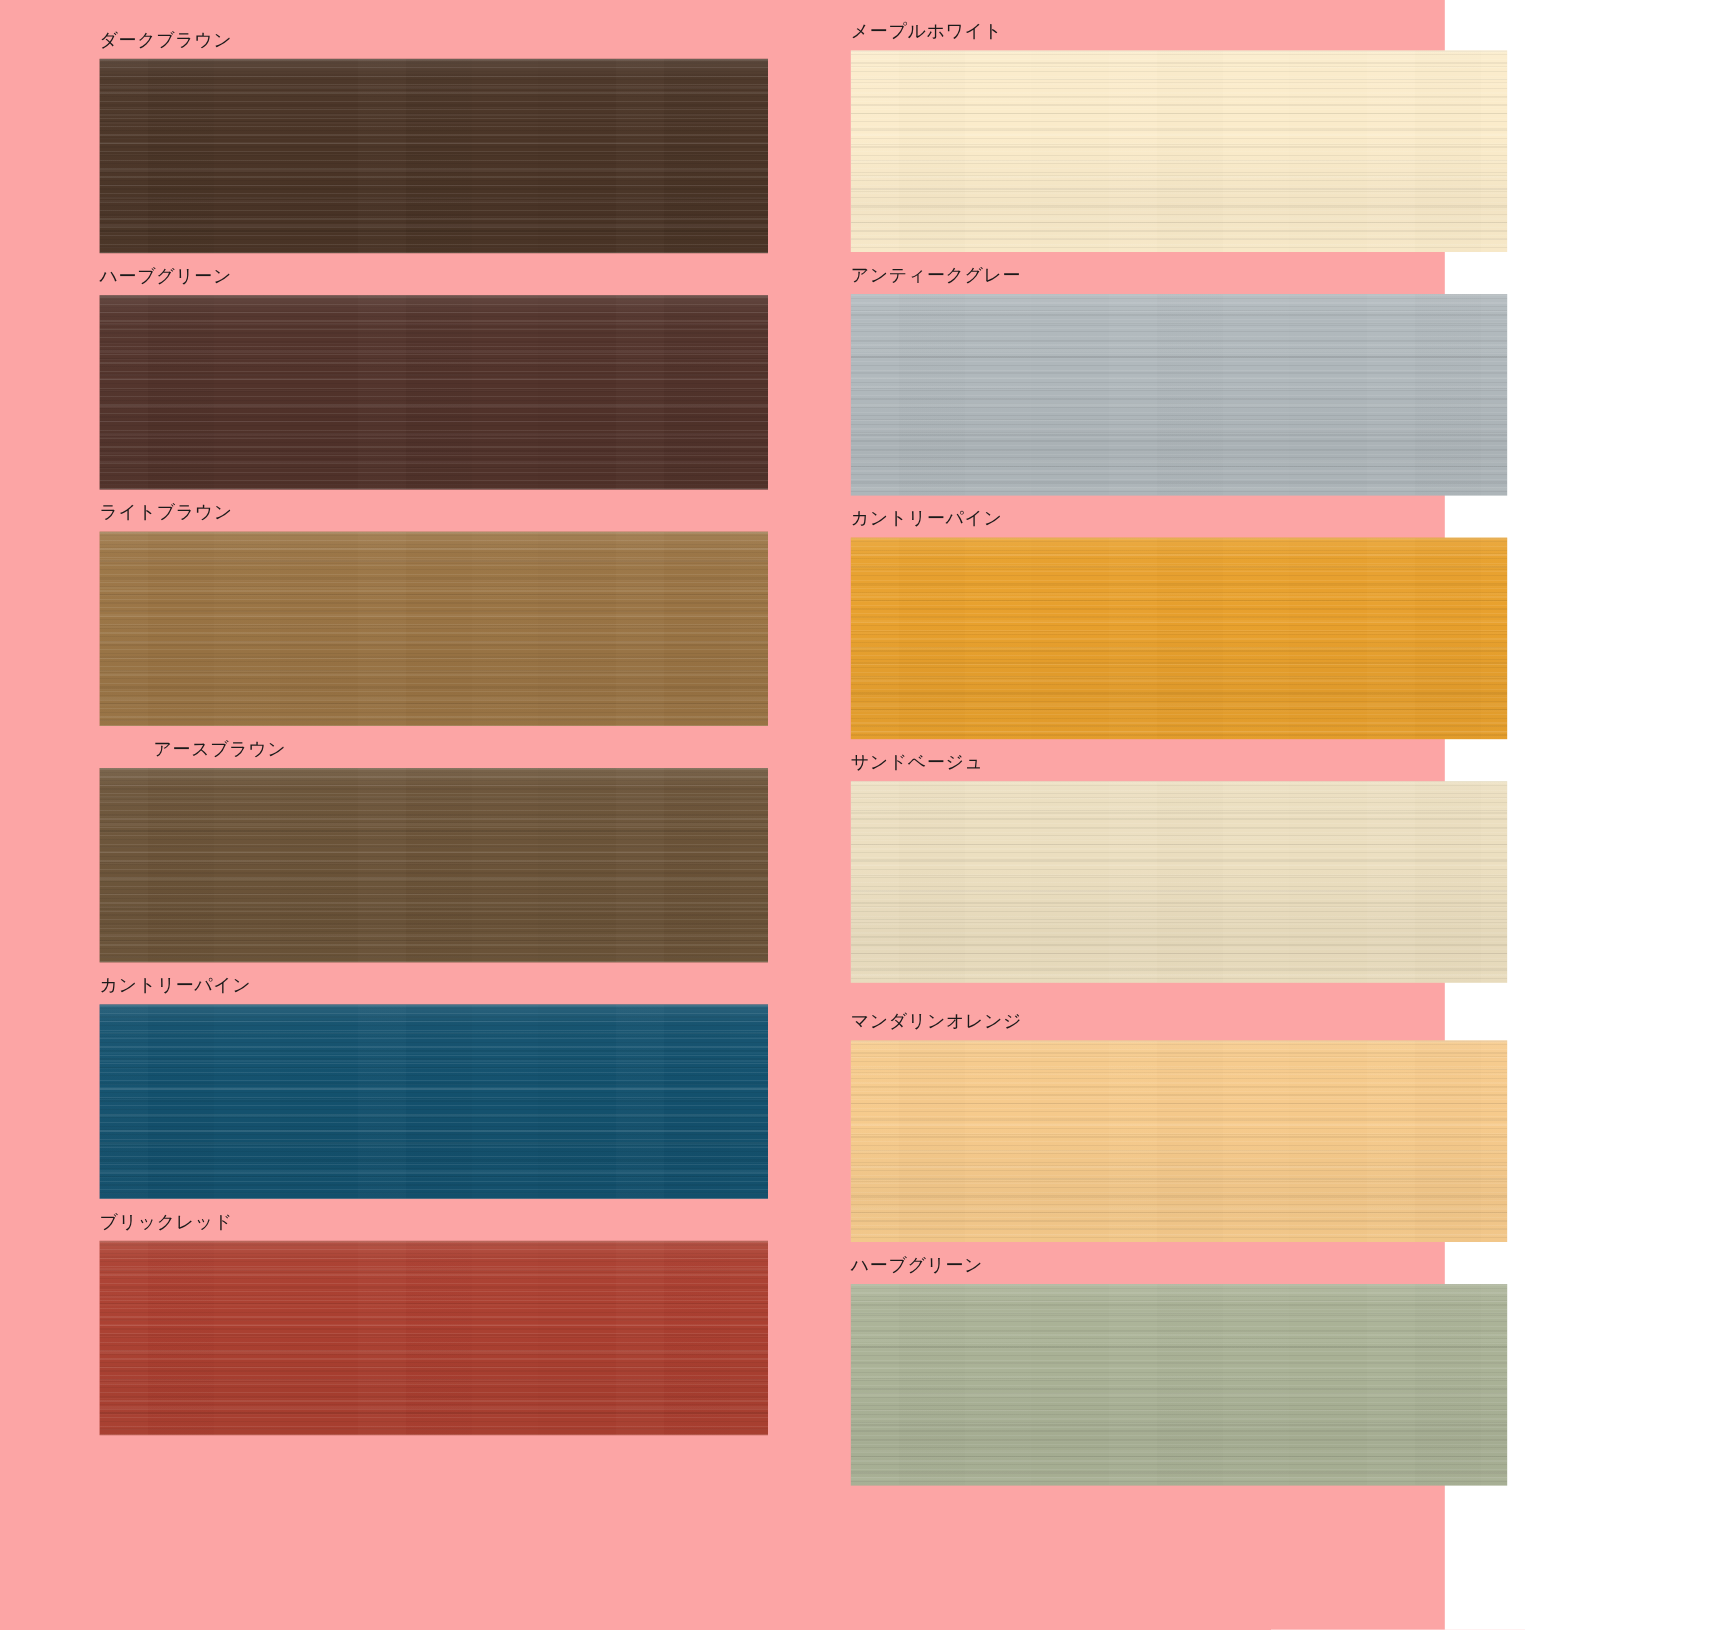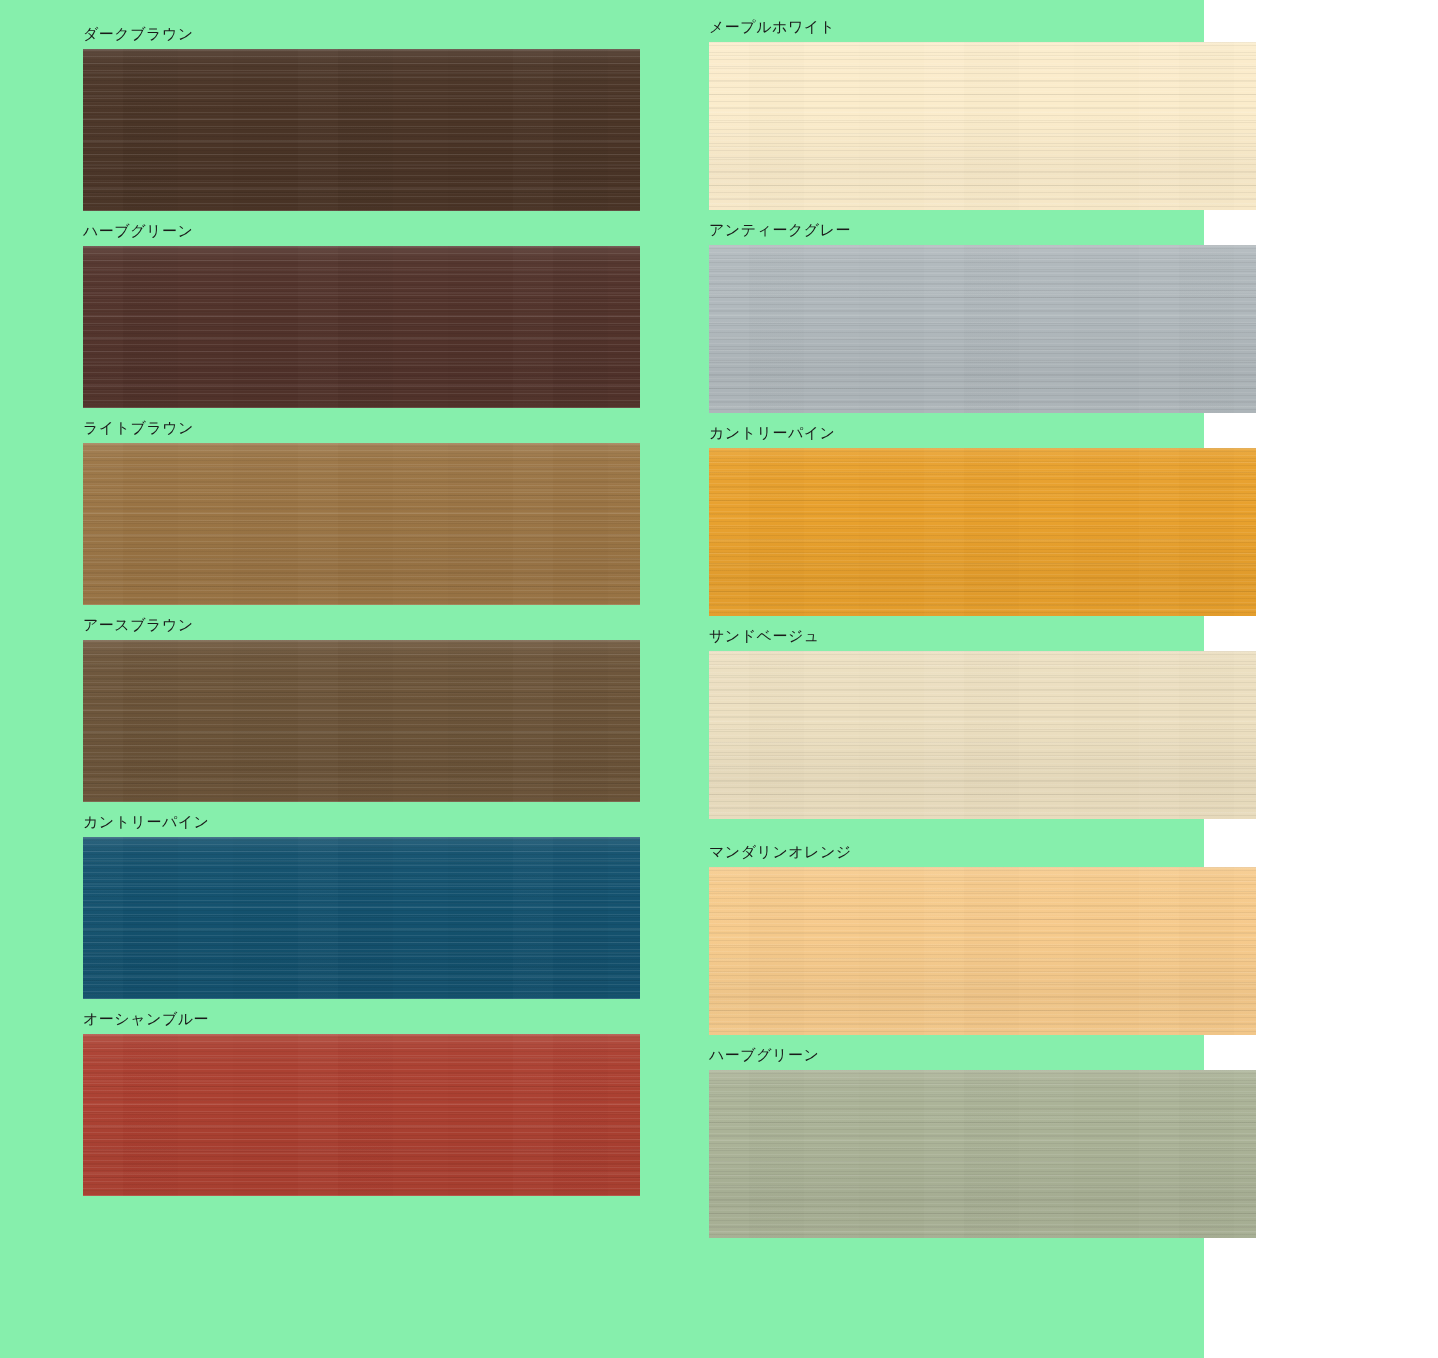--- a/index.html
+++ b/index.html
@@ -13,21 +13,21 @@
     height: 1358px;
     font-family: "Liberation Sans", "DejaVu Sans", sans-serif;
     overflow: hidden;
     position: relative;
   }
 
   .sheet {
     position: relative;
     width: 1204px;
     height: 1358px;
-    background: #86efac;
+    background: #fca5a5;
   }
 
   .columns {
     display: flex;
     flex-direction: row;
     align-items: flex-start;
     width: 1438px;
   }
 
   .column {
@@ -179,39 +179,39 @@
       <div class="swatch-item swatch-left">
         <div class="swatch-label" style="color: rgb(26, 26, 26);">ライトブラウン</div>
         <div class="swatch-chip" style="background-color: rgb(154, 116, 68);">
           <div class="grain"></div>
           <div class="mottle"></div>
           <div class="sheen"></div>
         </div>
       </div>
 
       <div class="swatch-item swatch-left">
-        <div class="swatch-label" style="color: rgb(26, 26, 26);">アースブラウン</div>
+        <div class="swatch-label" style="color: rgb(26, 26, 26); margin-left: 45px;">アースブラウン</div>
         <div class="swatch-chip" style="background-color: rgb(107, 83, 56);">
           <div class="grain"></div>
           <div class="mottle"></div>
           <div class="sheen"></div>
         </div>
       </div>
 
       <div class="swatch-item swatch-left">
         <div class="swatch-label" style="color: rgb(26, 26, 26);">カントリーパイン</div>
         <div class="swatch-chip" style="background-color: rgb(19, 81, 110);">
           <div class="grain"></div>
           <div class="mottle"></div>
           <div class="sheen"></div>
         </div>
       </div>
 
       <div class="swatch-item swatch-left">
-        <div class="swatch-label" style="color: rgb(26, 26, 26);">オーシャンブルー</div>
+        <div class="swatch-label" style="color: rgb(26, 26, 26);">ブリックレッド</div>
         <div class="swatch-chip" style="background-color: rgb(171, 63, 48);">
           <div class="grain"></div>
           <div class="mottle"></div>
           <div class="sheen"></div>
         </div>
       </div>
 
     </div>
 
     <div class="column column-right">

